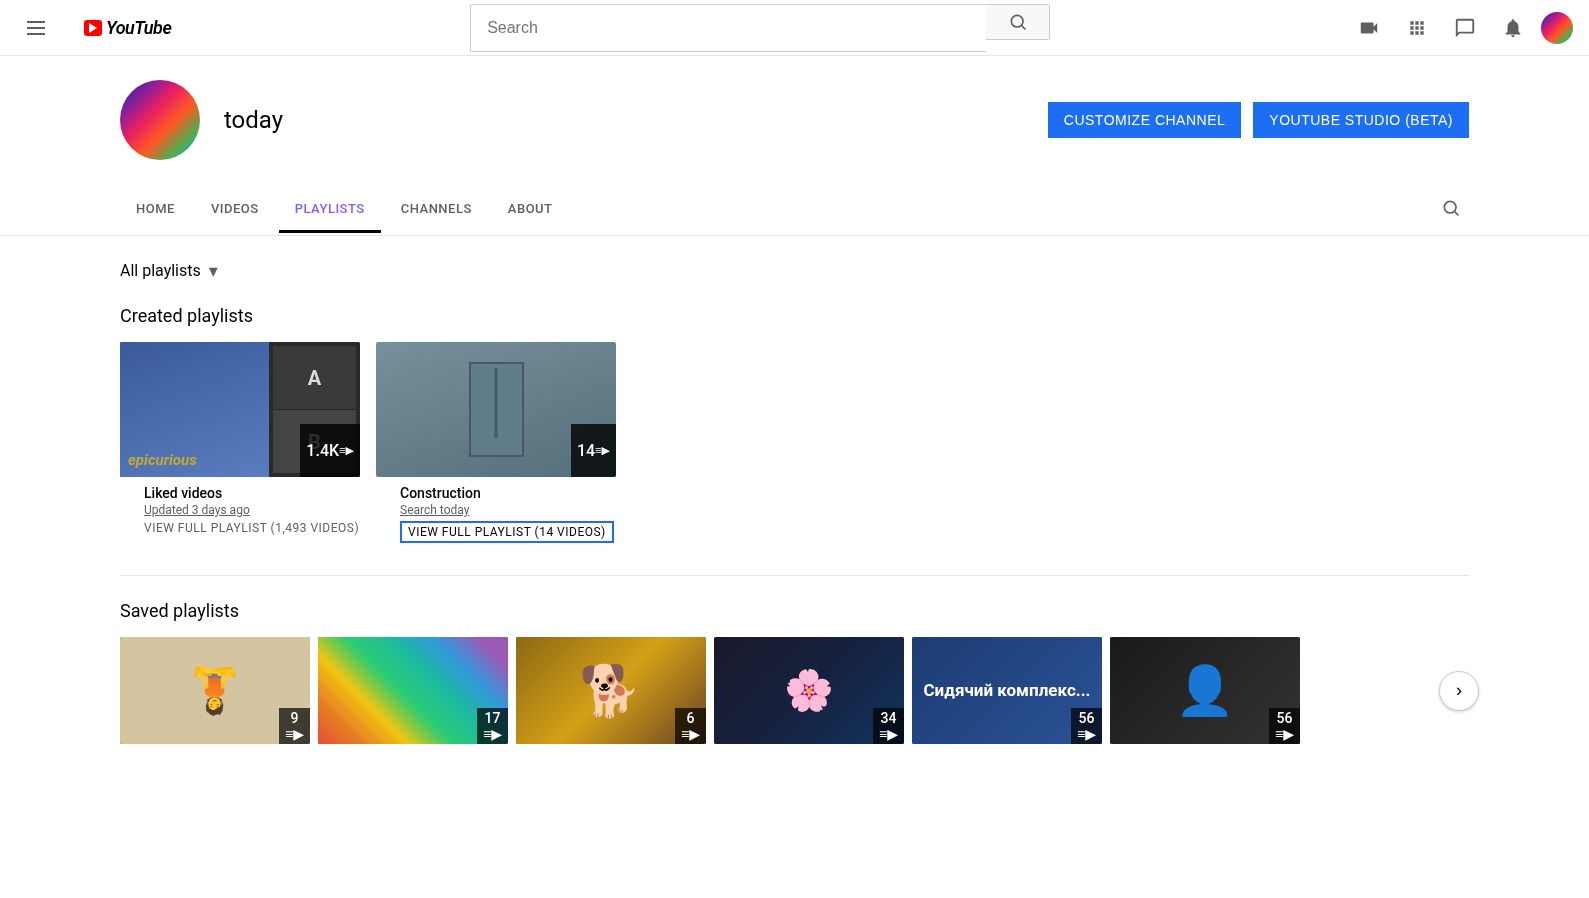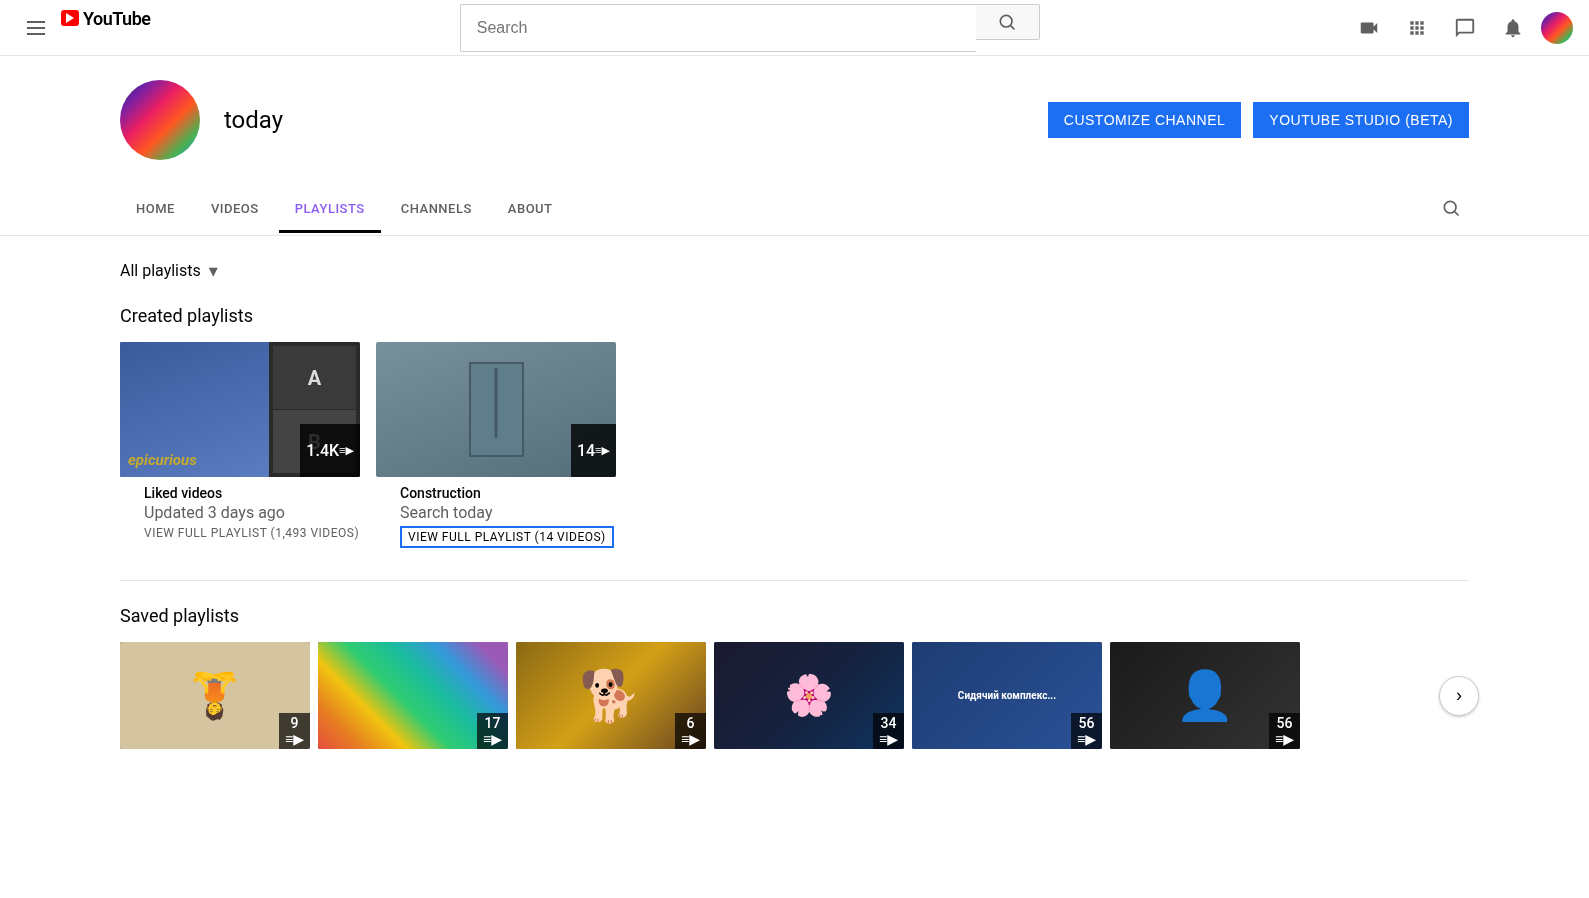--- a/index.html
+++ b/index.html
@@ -10,21 +10,21 @@
       display: flex;
       align-items: center;
       padding: 0 16px;
       height: 56px;
       background: #fff;
       border-bottom: 1px solid #e5e5e5;
       position: sticky;
       top: 0;
       z-index: 100;
     }
-    .header-left { display: flex; align-items: flex-start; gap: 5px; }
+    .header-left { display: flex; align-items: center; gap: 28px; font-style: italic; }
     .hamburger-icon { cursor: pointer; display: flex; flex-direction: column; gap: 4px; }
     .hamburger-icon span { display: block; width: 18px; height: 2px; background: #606060; }
     .logo { display: flex; align-items: center; gap: 4px; cursor: pointer; }
     .logo-yt { background: #ff0000; color: white; font-weight: bold; font-size: 11px; padding: 3px 5px; border-radius: 3px; display: flex; align-items: center; gap: 2px; }
     .logo-yt-play { width: 0; height: 0; border-top: 5px solid transparent; border-bottom: 5px solid transparent; border-left: 8px solid white; display: inline-block; }
     .logo-text { font-size: 18px; font-weight: 600; letter-spacing: -0.5px; color: #030303; }
 
     .header-search { flex: 1; display: flex; justify-content: center; }
     .search-form { display: flex; width: 580px; }
     .search-input {
@@ -176,21 +176,21 @@
       height: 135px;
       position: relative;
       border-radius: 2px;
       overflow: hidden;
       background: #ccc;
     }
     .playlist-count-num { font-size: 16px; font-weight: 500; }
 
     .playlist-info { padding: 8px 0; margin-left: 24px; }
     .playlist-name { font-size: 14px; font-weight: 500; color: #030303; }
-    .playlist-updated { font-size: 16px; color: #606060; margin-top: 2px; }
+    .playlist-updated { font-size: 12px; color: #606060; margin-top: 2px; text-decoration: underline; }
     .playlist-view-link {
       font-size: 12px;
       color: #606060;
       text-transform: uppercase;
       letter-spacing: 0.5px;
       margin-top: 4px;
       cursor: pointer;
       display: inline-block;
     }
     .playlist-view-link.highlighted {
@@ -322,21 +322,21 @@
 
     
     .title-card-thumb {
       background: linear-gradient(135deg, #1e3c72, #2a5298);
       width: 100%; height: 100%;
       display: flex; align-items: center; justify-content: center;
       padding: 8px;
     }
     .title-card-text {
       color: white;
-      font-size: 10px;
+      font-size: 17px;
       font-weight: bold;
       line-height: 1.3;
     }
   </style>
 </head>
 <body>
 
 <header class="header">
   <div class="header-left">
     <button class="header-icon-btn">

